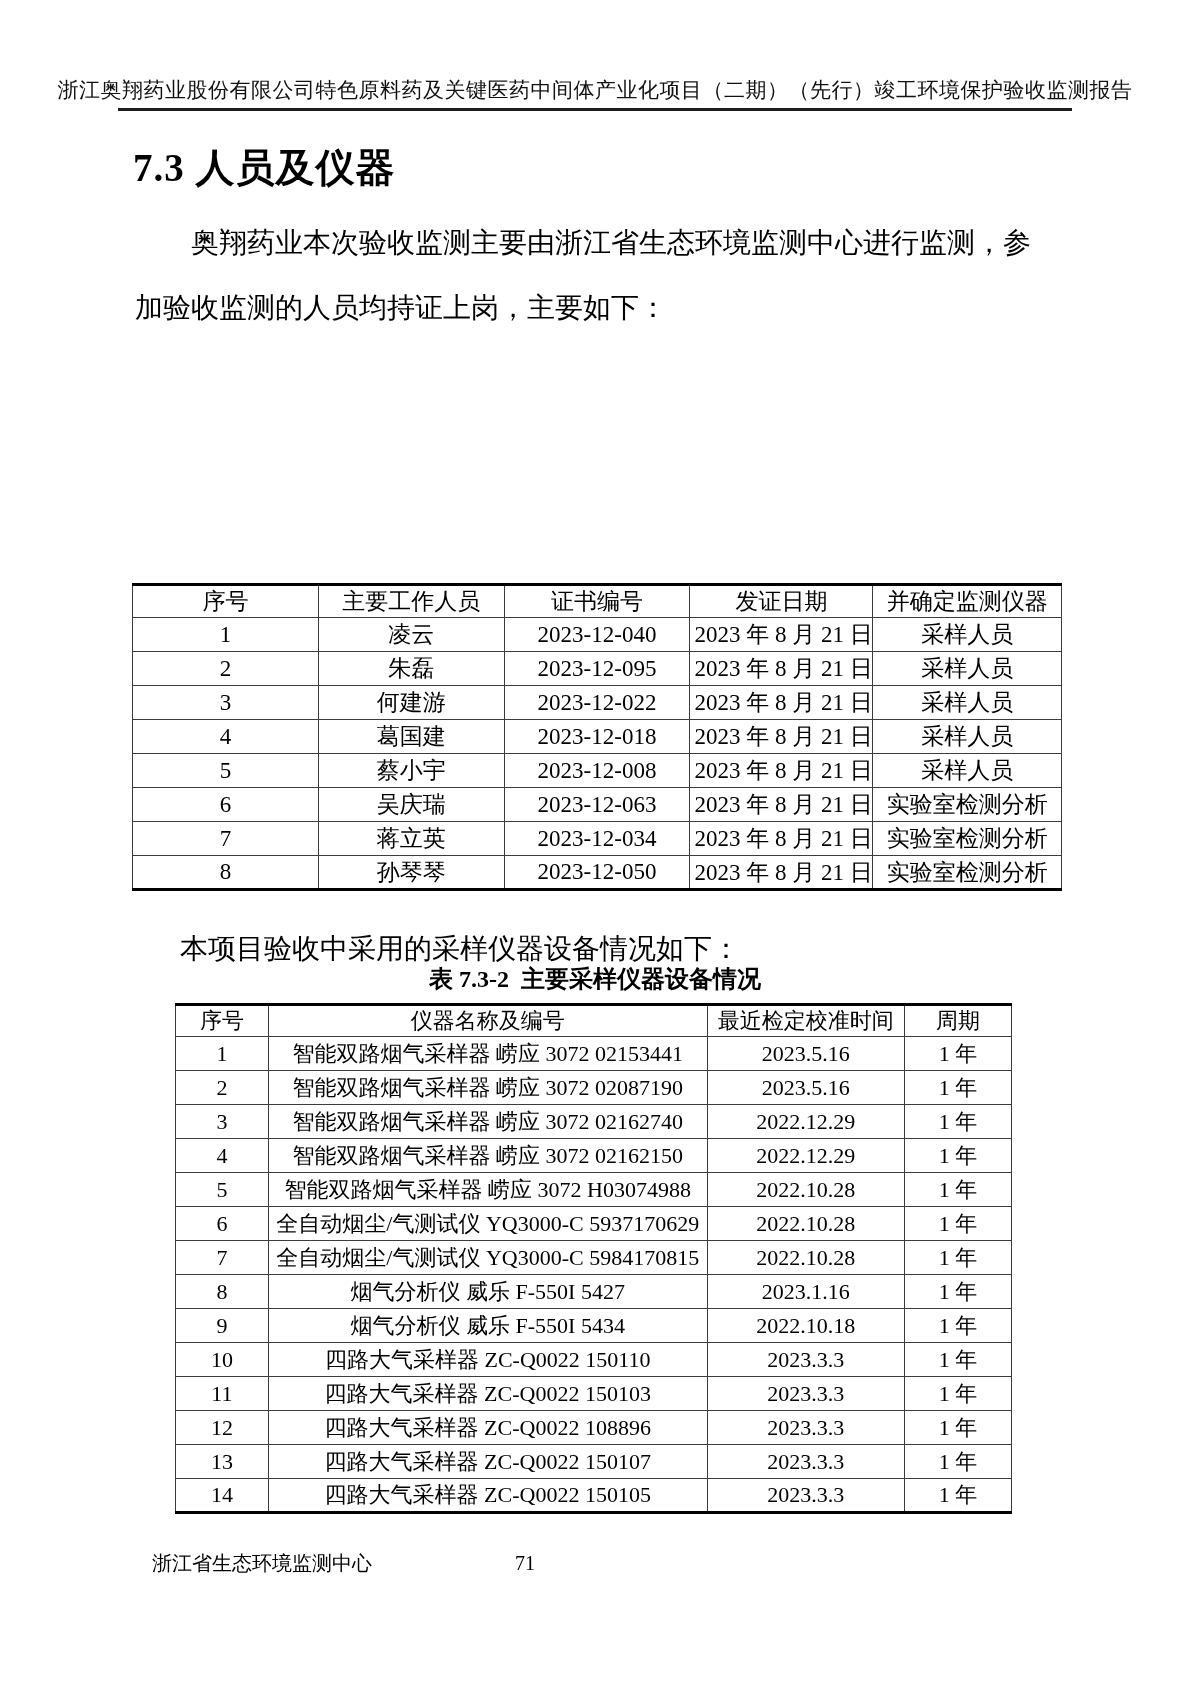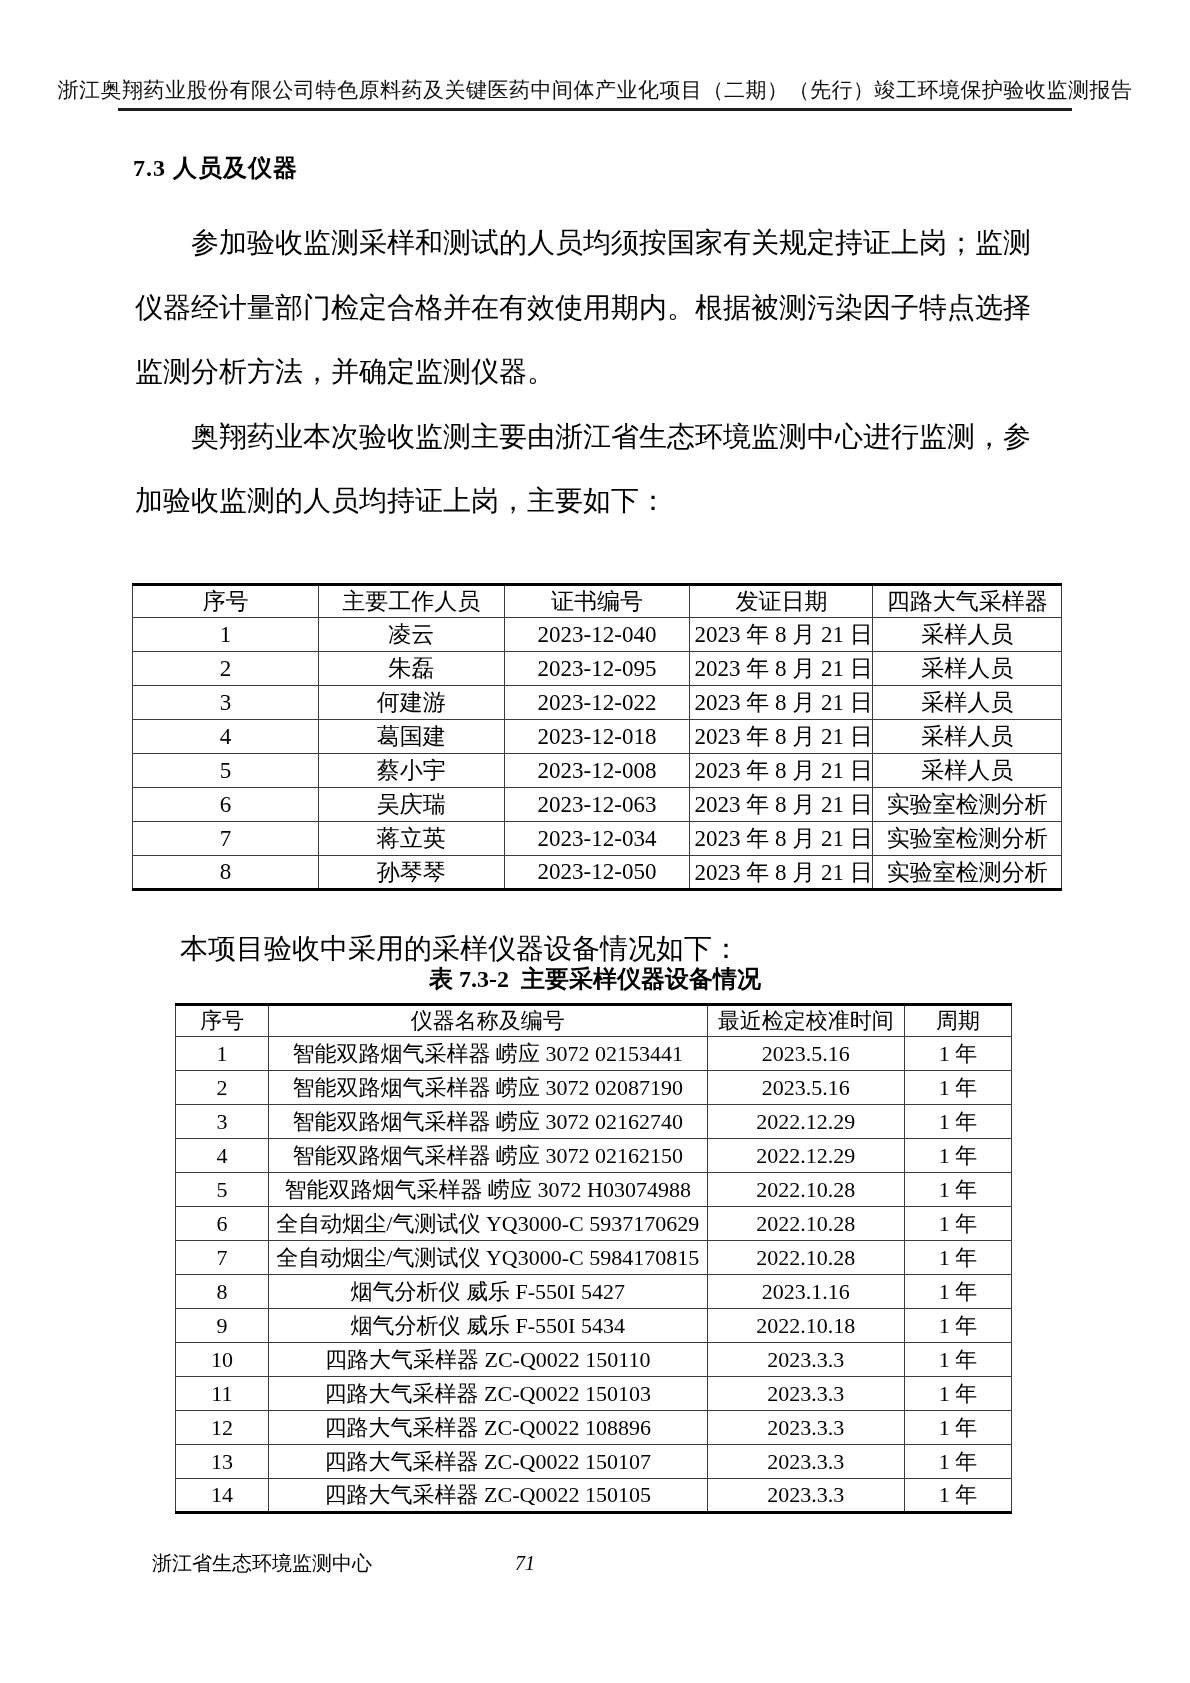--- a/index.html
+++ b/index.html
@@ -18,21 +18,21 @@
     text-align:center;font-size:21px;line-height:28px;color:#111;
     letter-spacing:0.5px;white-space:nowrap;
   }
   .header-rule{
     position:absolute;top:108px;left:118px;width:954px;height:3px;
     background:#1d1d1d;
   }
   
   .section-heading{
     position:absolute;top:146px;left:133px;
-    font-size:24px;font-weight:700;line-height:44px;
+    font-size:39px;font-weight:700;line-height:44px;
     letter-spacing:1px;white-space:nowrap;
   }
   
   .body-block{
     position:absolute;top:211px;left:135px;width:896px;
     font-size:28px;line-height:64.5px;text-align:justify;
   }
   .body-block p{margin:0;text-indent:56px;}
   .para3{
     position:absolute;top:889px;left:124px;width:896px;
@@ -62,54 +62,53 @@
   table.doc tbody tr{height:34px;}
   #table1{left:132px;top:583px;width:930px;}
   #table2{left:175px;top:1003px;width:837px;font-size:22px;}
   
   .footer-left{
     position:absolute;top:1550px;left:152px;
     font-size:20px;line-height:26px;white-space:nowrap;
   }
   .footer-page{
     position:absolute;top:1550px;left:0;width:1050px;
-    text-align:center;font-size:20px;line-height:26px;font-style:italic;
+    text-align:center;font-size:20px;line-height:26px;
   }
 </style>
 </head>
 <body>
 
 <div class="page">
 
   <div class="page-header">浙江奥翔药业股份有限公司特色原料药及关键医药中间体产业化项目（二期）（先行）竣工环境保护验收监测报告</div>
   <div class="header-rule"></div>
 
   <div class="section-heading">7.3  人员及仪器</div>
 
   <div class="body-block">
-    <p>参加验收监测采样和测试的人员均须按国家有关规定持证上岗；监测仪器经计量部门检定合格并在有效使用期内。根据被测污染因子特点选择监测分析方法，并确定监测仪器。</p>
     <p>奥翔药业本次验收监测主要由浙江省生态环境监测中心进行监测，参加验收监测的人员均持证上岗，主要如下：</p>
   </div>
 
 
   <table class="doc" id="table1">
     <colgroup>
       <col style="width:20%">
         <col style="width:20%">
         <col style="width:20%">
       <col style="width:19.7%">
         <col style="width:20.3%">
     </colgroup>
     <thead>
       <tr>
           <th>序号</th>
           <th>主要工作人员</th>
           <th>证书编号</th>
           <th>发证日期</th>
-          <th>四路大气采样器</th>
+          <th>并确定监测仪器</th>
         </tr>
     </thead>
     <tbody>
         <tr>
           <td>1</td>
           <td>凌云</td>
           <td>2023-12-040</td>
           <td>2023 年 8 月 21 日</td>
           <td>采样人员</td>
         </tr>

